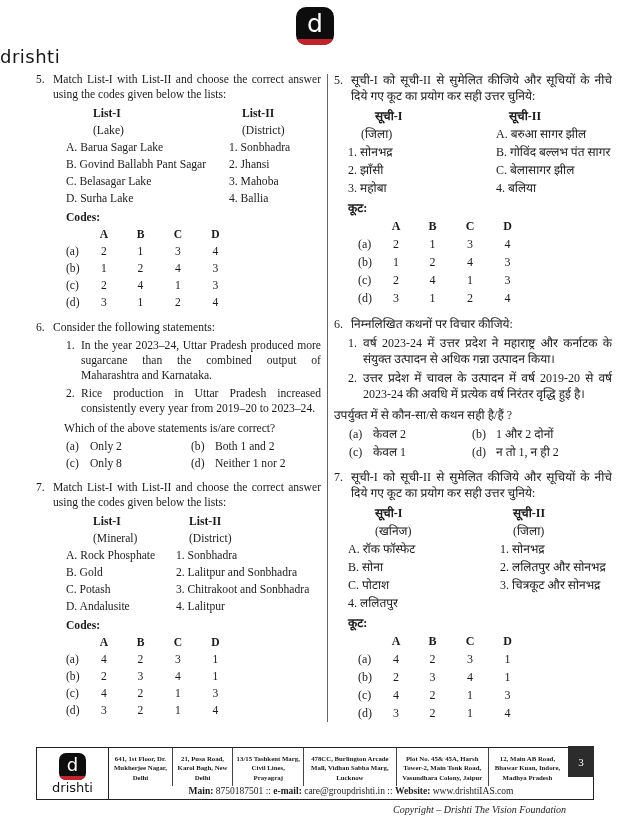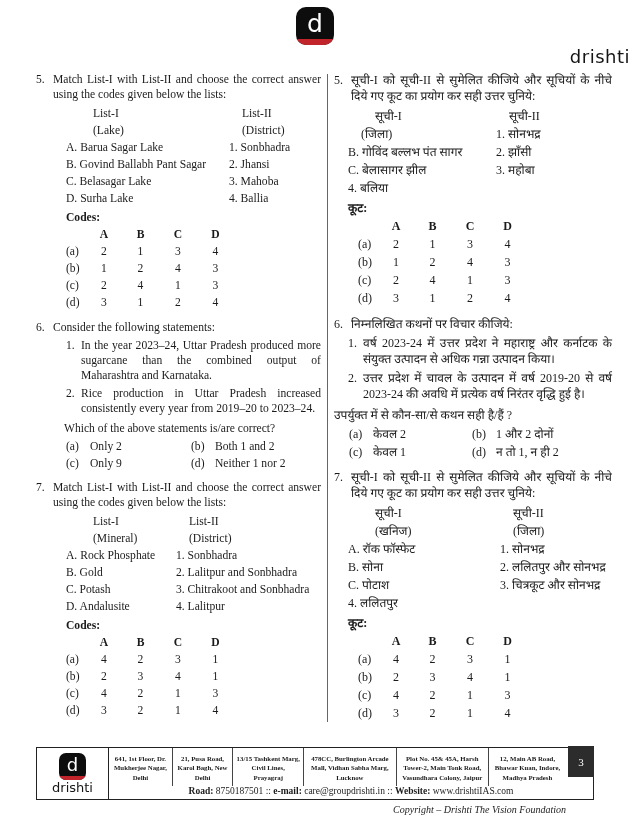--- a/index.html
+++ b/index.html
@@ -3,38 +3,38 @@
 <meta charset="utf-8">
 <style>
 *{margin:0;padding:0;box-sizing:border-box}
 html,body{width:630px;height:829px}
 body{background:#fff;color:#1b1b1b;font-family:"Liberation Serif",serif}
 .page{position:relative;width:630px;height:829px;overflow:hidden;background:#fff}
 .masthead{padding-top:7px;text-align:center}
 .logo-badge{position:relative;width:38px;height:38px;margin:0 auto;background:#0d0d0d;border-radius:10px;overflow:hidden}
 .logo-badge .d{position:absolute;top:3px;left:0;right:0;color:#fff;font-family:"DejaVu Sans",sans-serif;font-size:25px;line-height:1.1;text-align:center}
 .logo-badge .redbar{position:absolute;left:0;right:0;bottom:0;height:6px;background:#c2242b}
-.wordmark{margin-top:1px;font-family:"DejaVu Sans",sans-serif;font-size:18px;color:#151515;letter-spacing:.5px;text-align:right}
+.wordmark{margin-top:1px;font-family:"DejaVu Sans",sans-serif;font-size:18px;color:#151515;letter-spacing:.5px;text-align:left}
 .columns{display:flex;align-items:stretch;margin:5px 16px 0 36px}
 .col{flex:none}
 .col-en{width:285px;font-size:11.6px;line-height:15px}
 .col-sep{width:1px;background:#666;margin:2px 6px 0 6px}
 .col-hi{width:278px;font-size:12px;line-height:16px}
 .q{margin-top:9px}
 .q:first-child{margin-top:0}
 .q-head{display:flex}
 .q-num{flex:none;width:17px}
 .q-intro{flex:1;text-align:justify}
 .match{display:grid;margin-top:3px}
 .match>div{padding:1px 0;white-space:nowrap}
 .m-q5en{grid-template-columns:163px 1fr;margin-left:30px}
 .m-q7en{grid-template-columns:110px 1fr;margin-left:30px}
 .m-q5hi{grid-template-columns:148px 1fr;margin-left:14px}
 .m-q7hi{grid-template-columns:152px 1fr;margin-left:14px}
-.mh1,.mh2{font-weight:normal}
+.mh1,.mh2{font-weight:bold}
 .mh1,.ms1{padding-left:27px !important}
 .mh2,.ms2{padding-left:13px !important}
 .ms1,.ms2{}
 .codes-label{margin:3px 0 0 30px;font-weight:bold}
 .col-hi .codes-label{margin-left:14px}
 .ctable{margin-left:30px;margin-top:1px}
 .col-hi .ctable{margin-left:24px}
 .crow{display:grid;grid-template-columns:20px 36px 37px 38px 37px}
 .crow span{display:block;text-align:center;padding:1px 0}
 .crow .cl{text-align:left}
@@ -162,21 +162,21 @@
           <div class="opt">
             <span class="opt-label">(a)</span>
             <span>Only 2</span>
           </div>
           <div class="opt">
             <span class="opt-label">(b)</span>
             <span>Both 1 and 2</span>
           </div>
           <div class="opt">
             <span class="opt-label">(c)</span>
-            <span>Only 9</span>
+            <span>Only 8</span>
           </div>
           <div class="opt">
             <span class="opt-label">(d)</span>
             <span>Neither 1 nor 2</span>
           </div>
         </div>
       </div>
 
       <div class="q">
         <div class="q-head">
@@ -245,20 +245,21 @@
 
       <div class="q">
         <div class="q-head">
           <span class="q-num">5.</span>
           <span class="q-intro">सूची-I को सूची-II से सुमेलित कीजिये और सूचियों के नीचे दिये गए कूट का प्रयोग कर सही उत्तर चुनिये:</span>
         </div>
         <div class="match m-q5hi">
           <div class="mh1">सूची-I</div>
           <div class="mh2">सूची-II</div>
           <div class="ms2">(जिला)</div>
+          <div>A. बरुआ सागर झील</div>
           <div>1. सोनभद्र</div>
           <div>B. गोविंद बल्लभ पंत सागर</div>
           <div>2. झाँसी</div>
           <div>C. बेलासागर झील</div>
           <div>3. महोबा</div>
           <div>4. बलिया</div>
         </div>
         <div class="codes-label">कूट:</div>
         <div class="ctable">
           <div class="crow chead">
@@ -407,21 +408,21 @@
     <div class="f-main">
       <div class="f-addrs">
         <div class="f-addr fa1">641, 1st Floor, Dr. Mukherjee Nagar, Delhi</div>
         <div class="f-addr fa2">21, Pusa Road, Karol Bagh, New Delhi</div>
         <div class="f-addr fa3">13/15 Tashkent Marg, Civil Lines, Prayagraj</div>
         <div class="f-addr fa4">478CC, Burlington Arcade Mall, Vidhan Sabha Marg, Lucknow</div>
         <div class="f-addr fa5">Plot No. 45&amp; 45A, Harsh Tower-2, Main Tonk Road, Vasundhara Colony, Jaipur</div>
         <div class="f-addr fa6">12, Main AB Road, Bhawar Kuan, Indore, Madhya Pradesh</div>
       </div>
       <div class="f-phone">
-        <span class="b">Road:</span>
+        <span class="b">Main:</span>
         <span>8750187501</span>
         <span>::</span>
         <span class="b">e-mail:</span>
         <span>care@groupdrishti.in</span>
         <span>::</span>
         <span class="b">Website:</span>
         <span>www.drishtiIAS.com</span>
       </div>
       <div class="f-page">3</div>
     </div>

